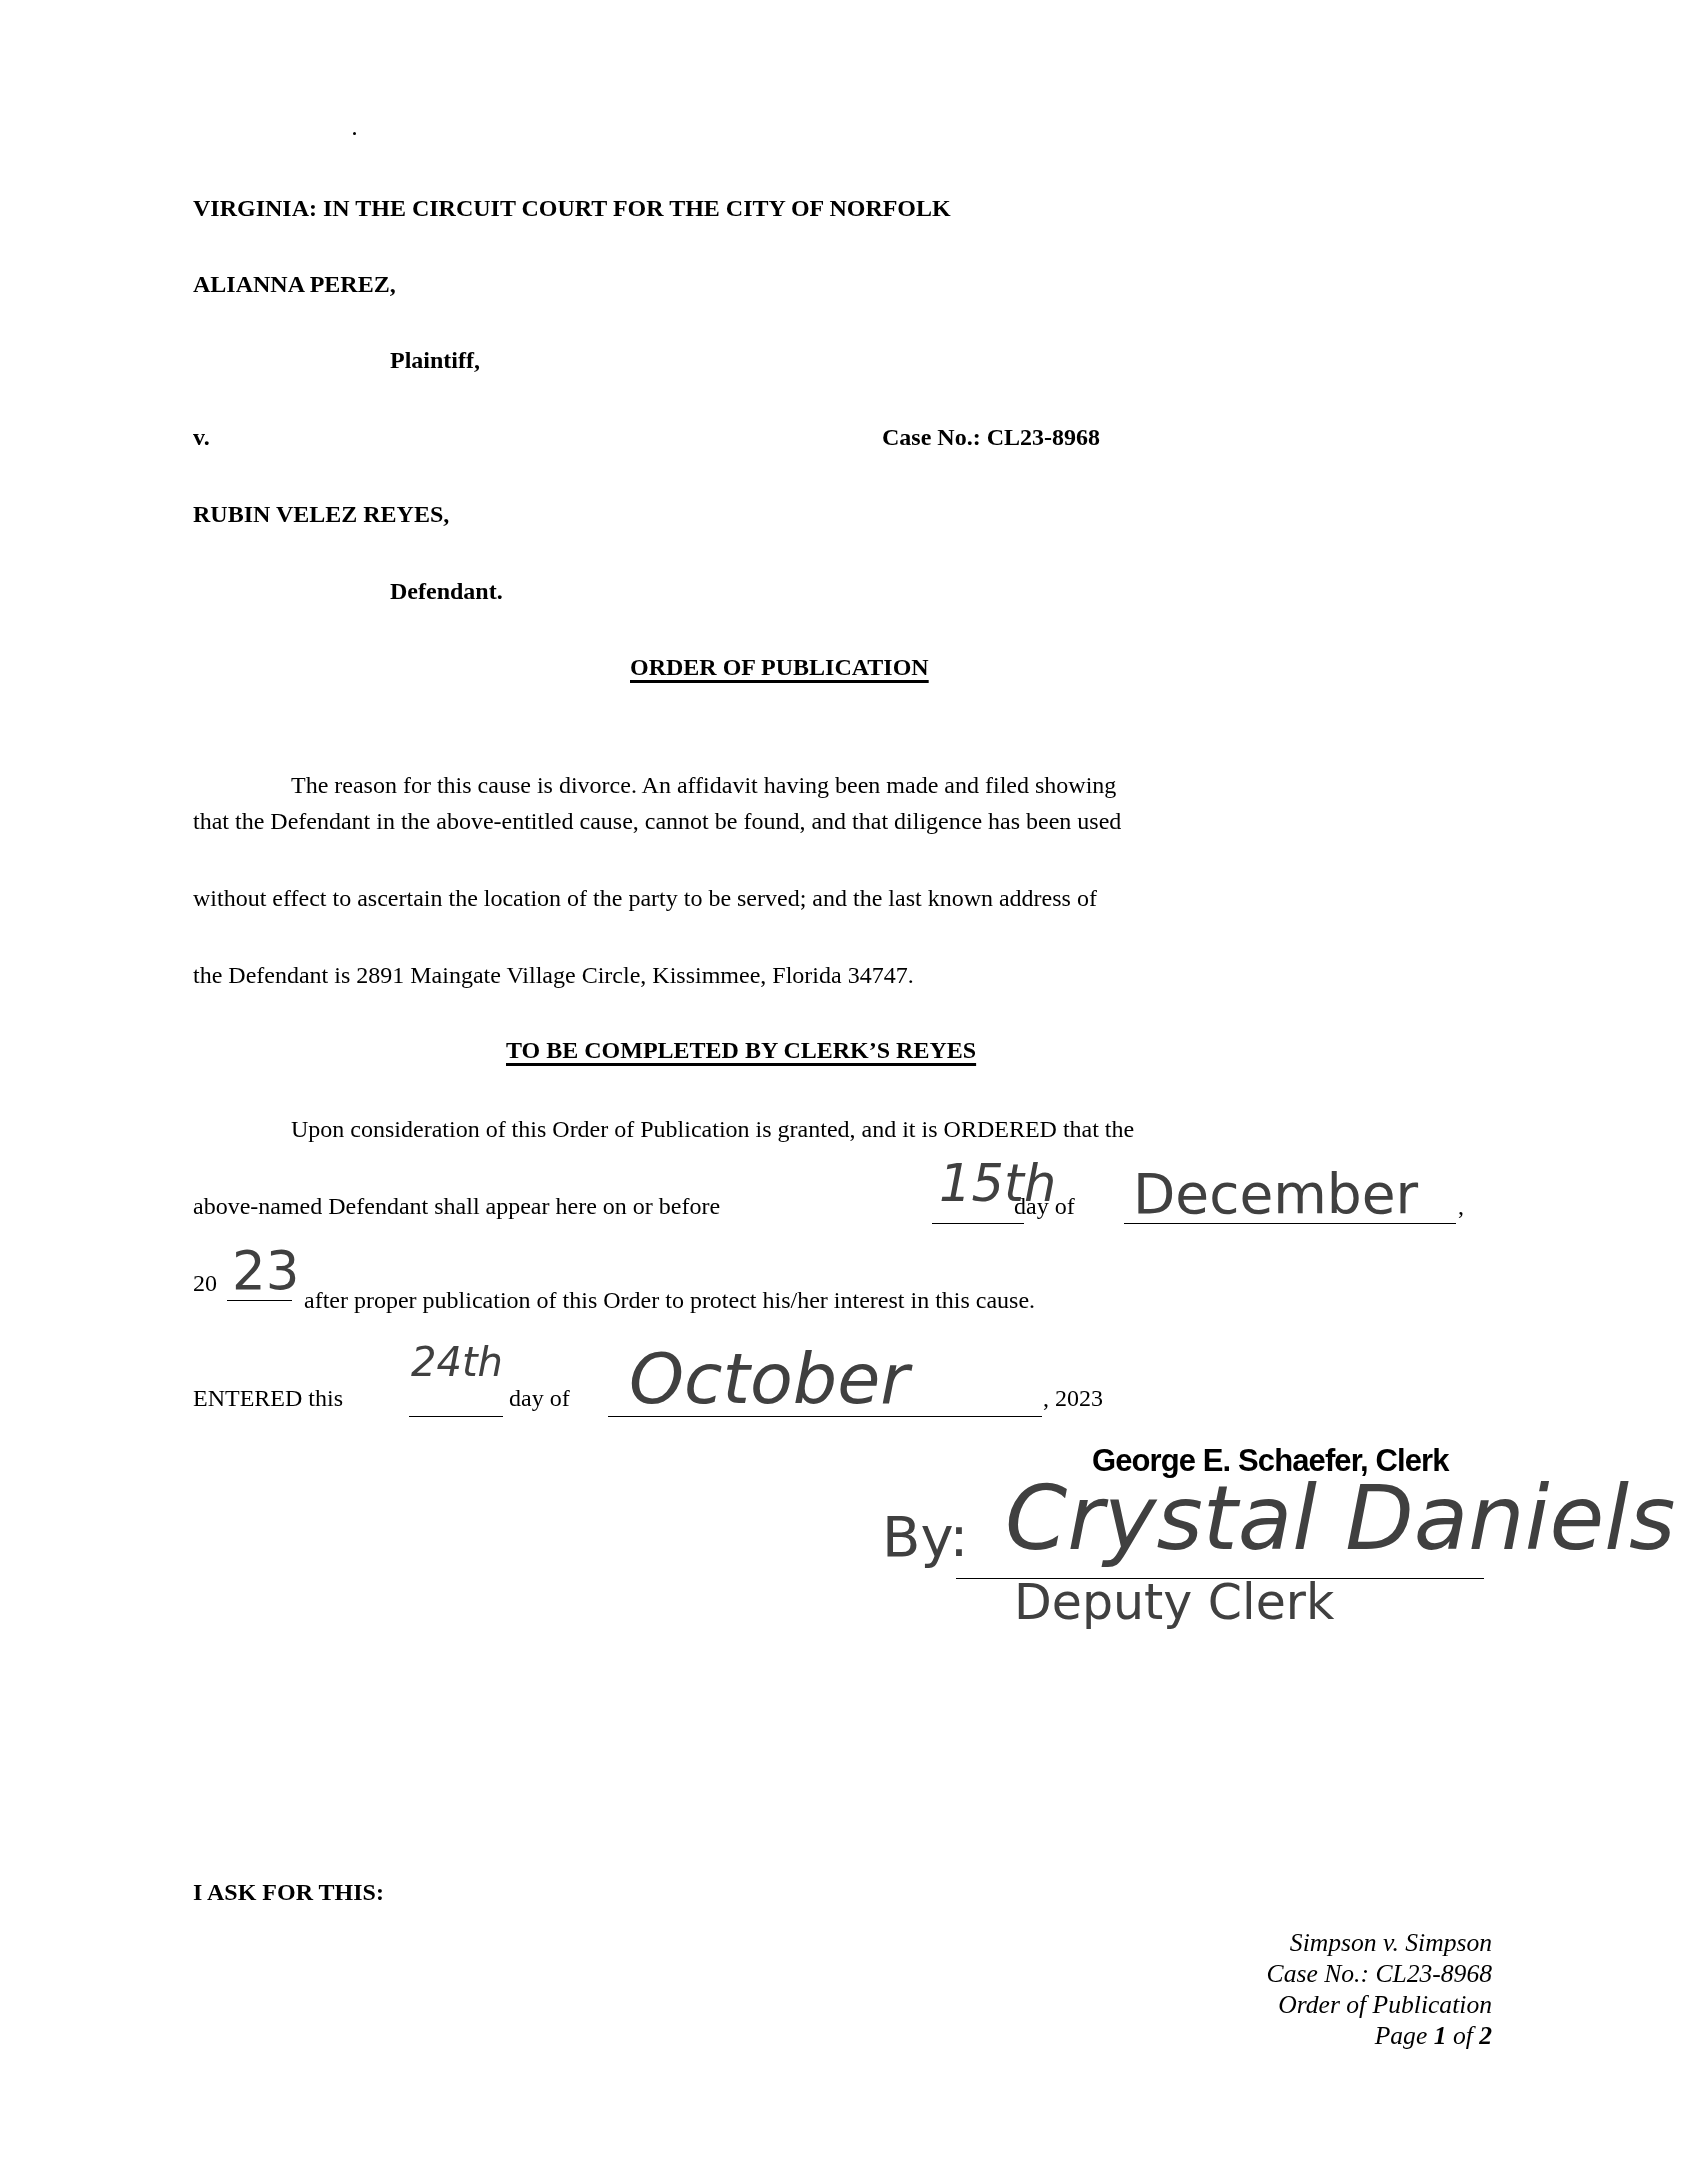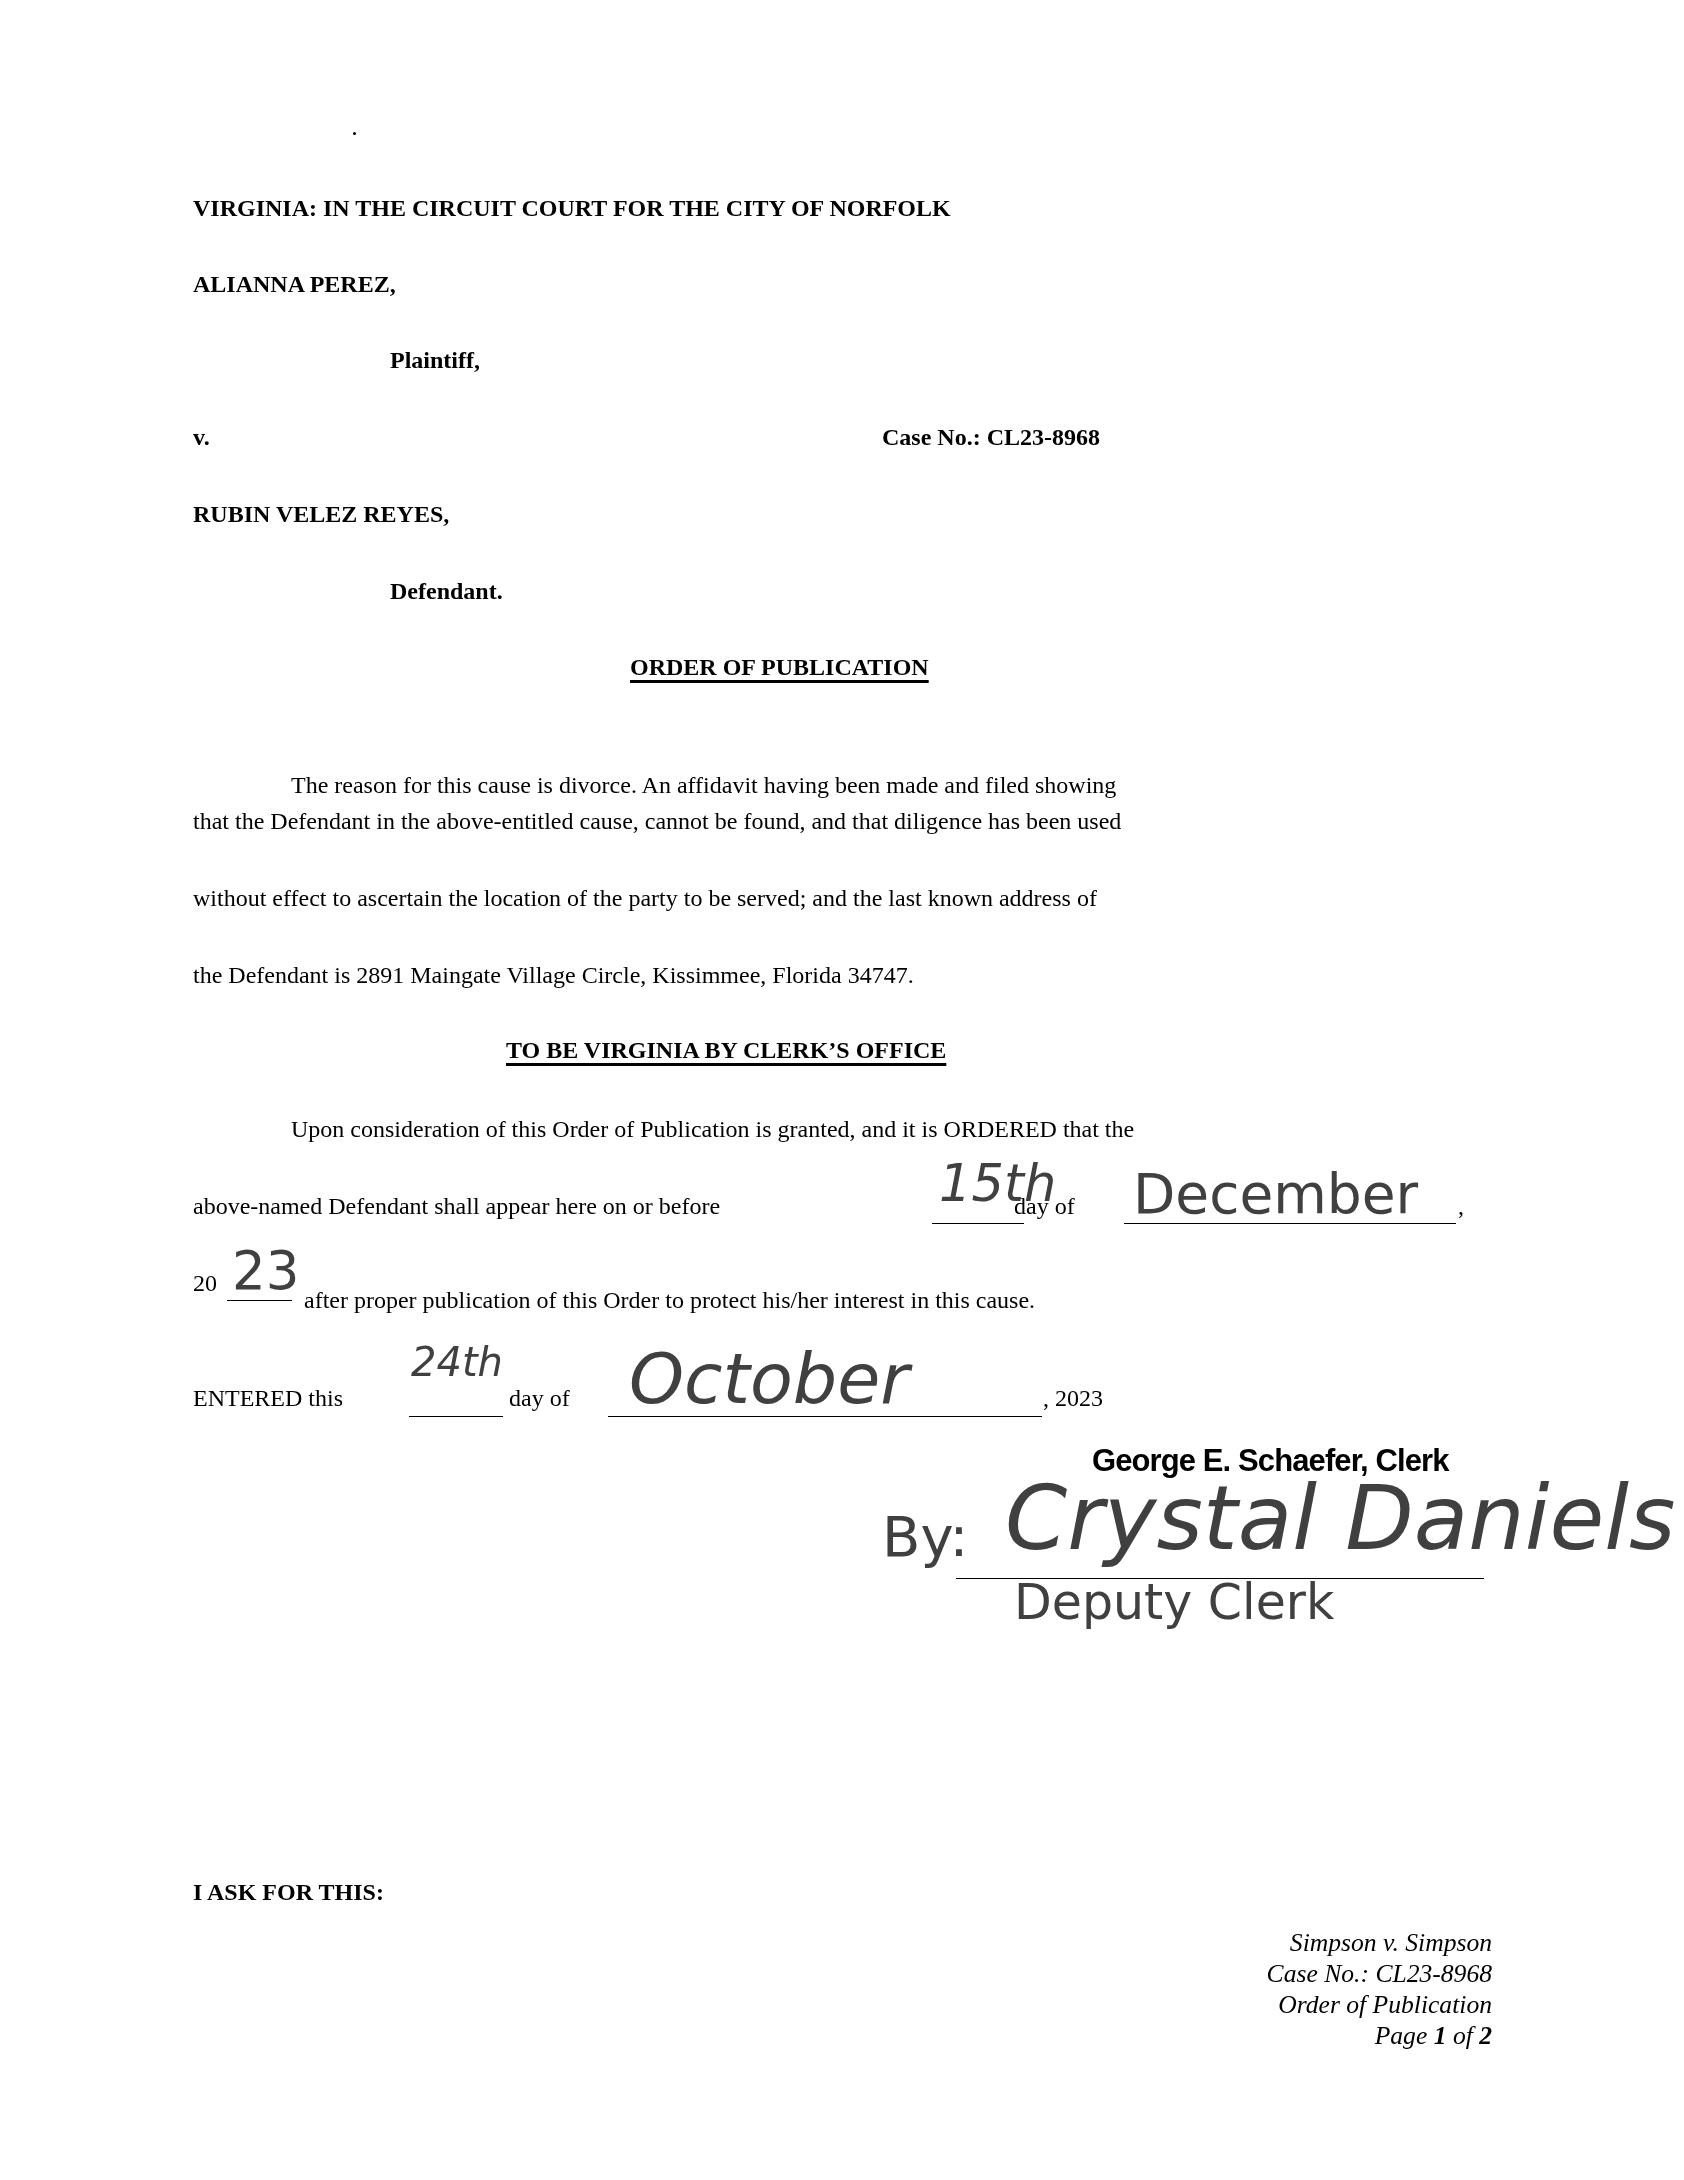--- a/index.html
+++ b/index.html
@@ -31,21 +31,21 @@
 <div class="abs t b" style="left:193px; top:502px;">RUBIN VELEZ REYES,</div>
 <div class="abs t b" style="left:390px; top:579px;">Defendant.</div>
 
 <div class="abs t b u" style="left:630px; top:655px;">ORDER OF PUBLICATION</div>
 
 <div class="abs t" style="left:291px; top:733px;margin-top:40px;">The reason for this cause is divorce. An affidavit having been made and filed showing</div>
 <div class="abs t" style="left:193px; top:809px;">that the Defendant in the above-entitled cause, cannot be found, and that diligence has been used</div>
 <div class="abs t" style="left:193px; top:886px;">without effect to ascertain the location of the party to be served; and the last known address of</div>
 <div class="abs t" style="left:193px; top:963px;">the Defendant is 2891 Maingate Village Circle, Kissimmee, Florida 34747.</div>
 
-<div class="abs t b u" style="left:506px; top:1038px;">TO BE VIRGINIA BY CLERK’S OFFICE</div>
+<div class="abs t b u" style="left:506px; top:1038px;">TO BE COMPLETED BY CLERK’S REYES</div>
 
 <div class="abs t" style="left:291px; top:1117px;">Upon consideration of this Order of Publication is granted, and it is ORDERED that the</div>
 
 <div class="abs t" style="left:193px; top:1194px;">above-named Defendant shall appear here on or before</div>
 <div class="sigline" style="left:932px; top:1223px; width:92px;"></div>
 <div class="hand" style="left:939px; top:1158px; font-size:51px;">15th</div>
 <div class="abs t" style="left:1014px; top:1194px;">day of</div>
 <div class="sigline" style="left:1124px; top:1223px; width:332px;"></div>
 <div class="hand" style="left:1133px; top:1167px; font-size:55px; font-style:normal;">December</div>
 <div class="abs t" style="left:1458px; top:1194px;">,</div>

